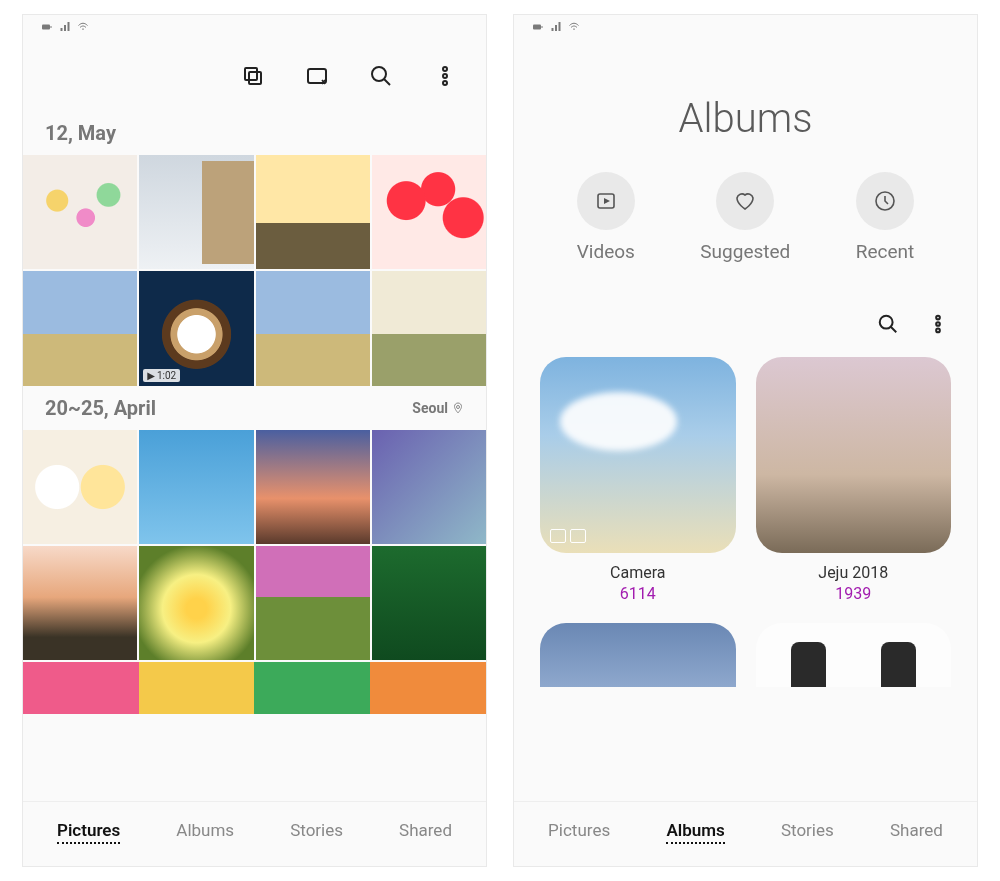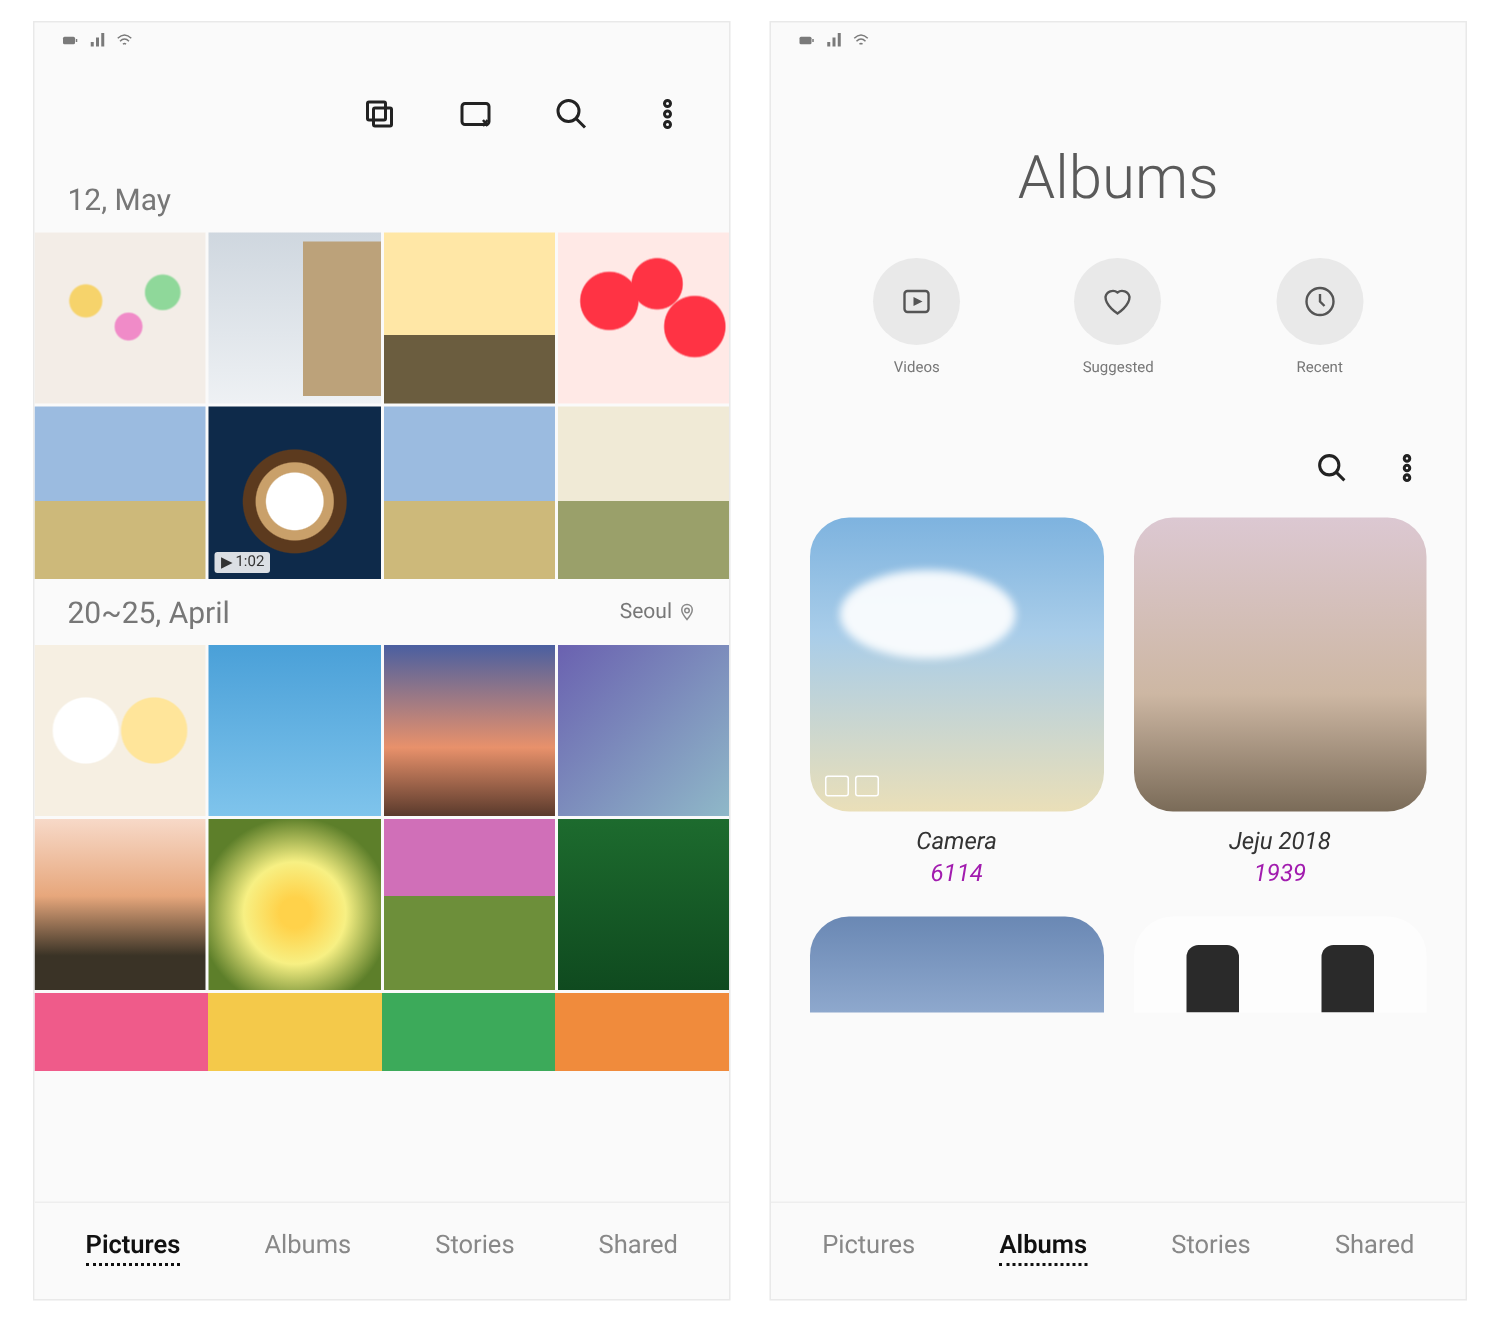--- a/index.html
+++ b/index.html
@@ -38,21 +38,21 @@
     justify-content: flex-end;
     align-items: center;
     gap: 38px;
     padding: 28px 28px 22px 28px;
   }
   .toolbar .ico { width: 26px; height: 26px; display:flex; align-items:center; justify-content:center; }
   .toolbar svg { width: 24px; height: 24px; stroke:#222; fill:none; stroke-width:2; }
   .date-row {
     display:flex; align-items:center; justify-content:space-between;
     padding: 10px 22px 10px 22px;
-    color:#777; font-size:20px; font-weight:400;
+    color:#777; font-size:20px; font-weight:700;
   }
   .date-row .loc { font-size:14px; display:flex; align-items:center; gap:4px;text-align:center; }
   .grid4 {
     display:grid; grid-template-columns: repeat(4, 1fr);
     gap:2px; width:100%;
   }
   .thumb {
     aspect-ratio: 1/1; position:relative; overflow:hidden;
   }
   .video-badge {
@@ -73,36 +73,35 @@
   
   .big-title {
     text-align:center; font-size:40px; font-weight:300; color:#5a5a5a;
     padding: 60px 0 30px 0;
   }
   .cat-row {
     display:flex; justify-content:space-around; padding:0 30px 40px 30px;
   }
   .cat {
     display:flex; flex-direction:column; align-items:center; gap:10px;
-    font-size:10px; color:#777;
+    font-size:19px; color:#777;
   }
   .cat .circle {
     width:58px; height:58px; border-radius:50%; background:#e9e9e9;
     display:flex; align-items:center; justify-content:center;
   }
   .cat .circle svg { width:24px; height:24px; stroke:#555; fill:none; stroke-width:1.6; }
   .mini-tools {
     display:flex; justify-content:flex-end; gap:28px;
     padding: 10px 28px 18px 0;
   }
   .mini-tools svg { width:22px; height:22px; stroke:#222; fill:none; stroke-width:2.2; }
   .album-grid {
     display:grid; grid-template-columns: 1fr 1fr; gap:20px;
     padding: 0 26px;
-    font-style: italic;
   }
   .album-card { display:flex; flex-direction:column; align-items:center; }
   .album-cover {
     width:100%; aspect-ratio:1/1; border-radius:26px; overflow:hidden; position:relative;
   }
   .album-badge {
     position:absolute; bottom:10px; left:10px; display:flex; gap:4px;
   }
   .album-badge span{
     width:16px; height:14px; border:1.5px solid #fff; border-radius:2px; display:inline-block;

